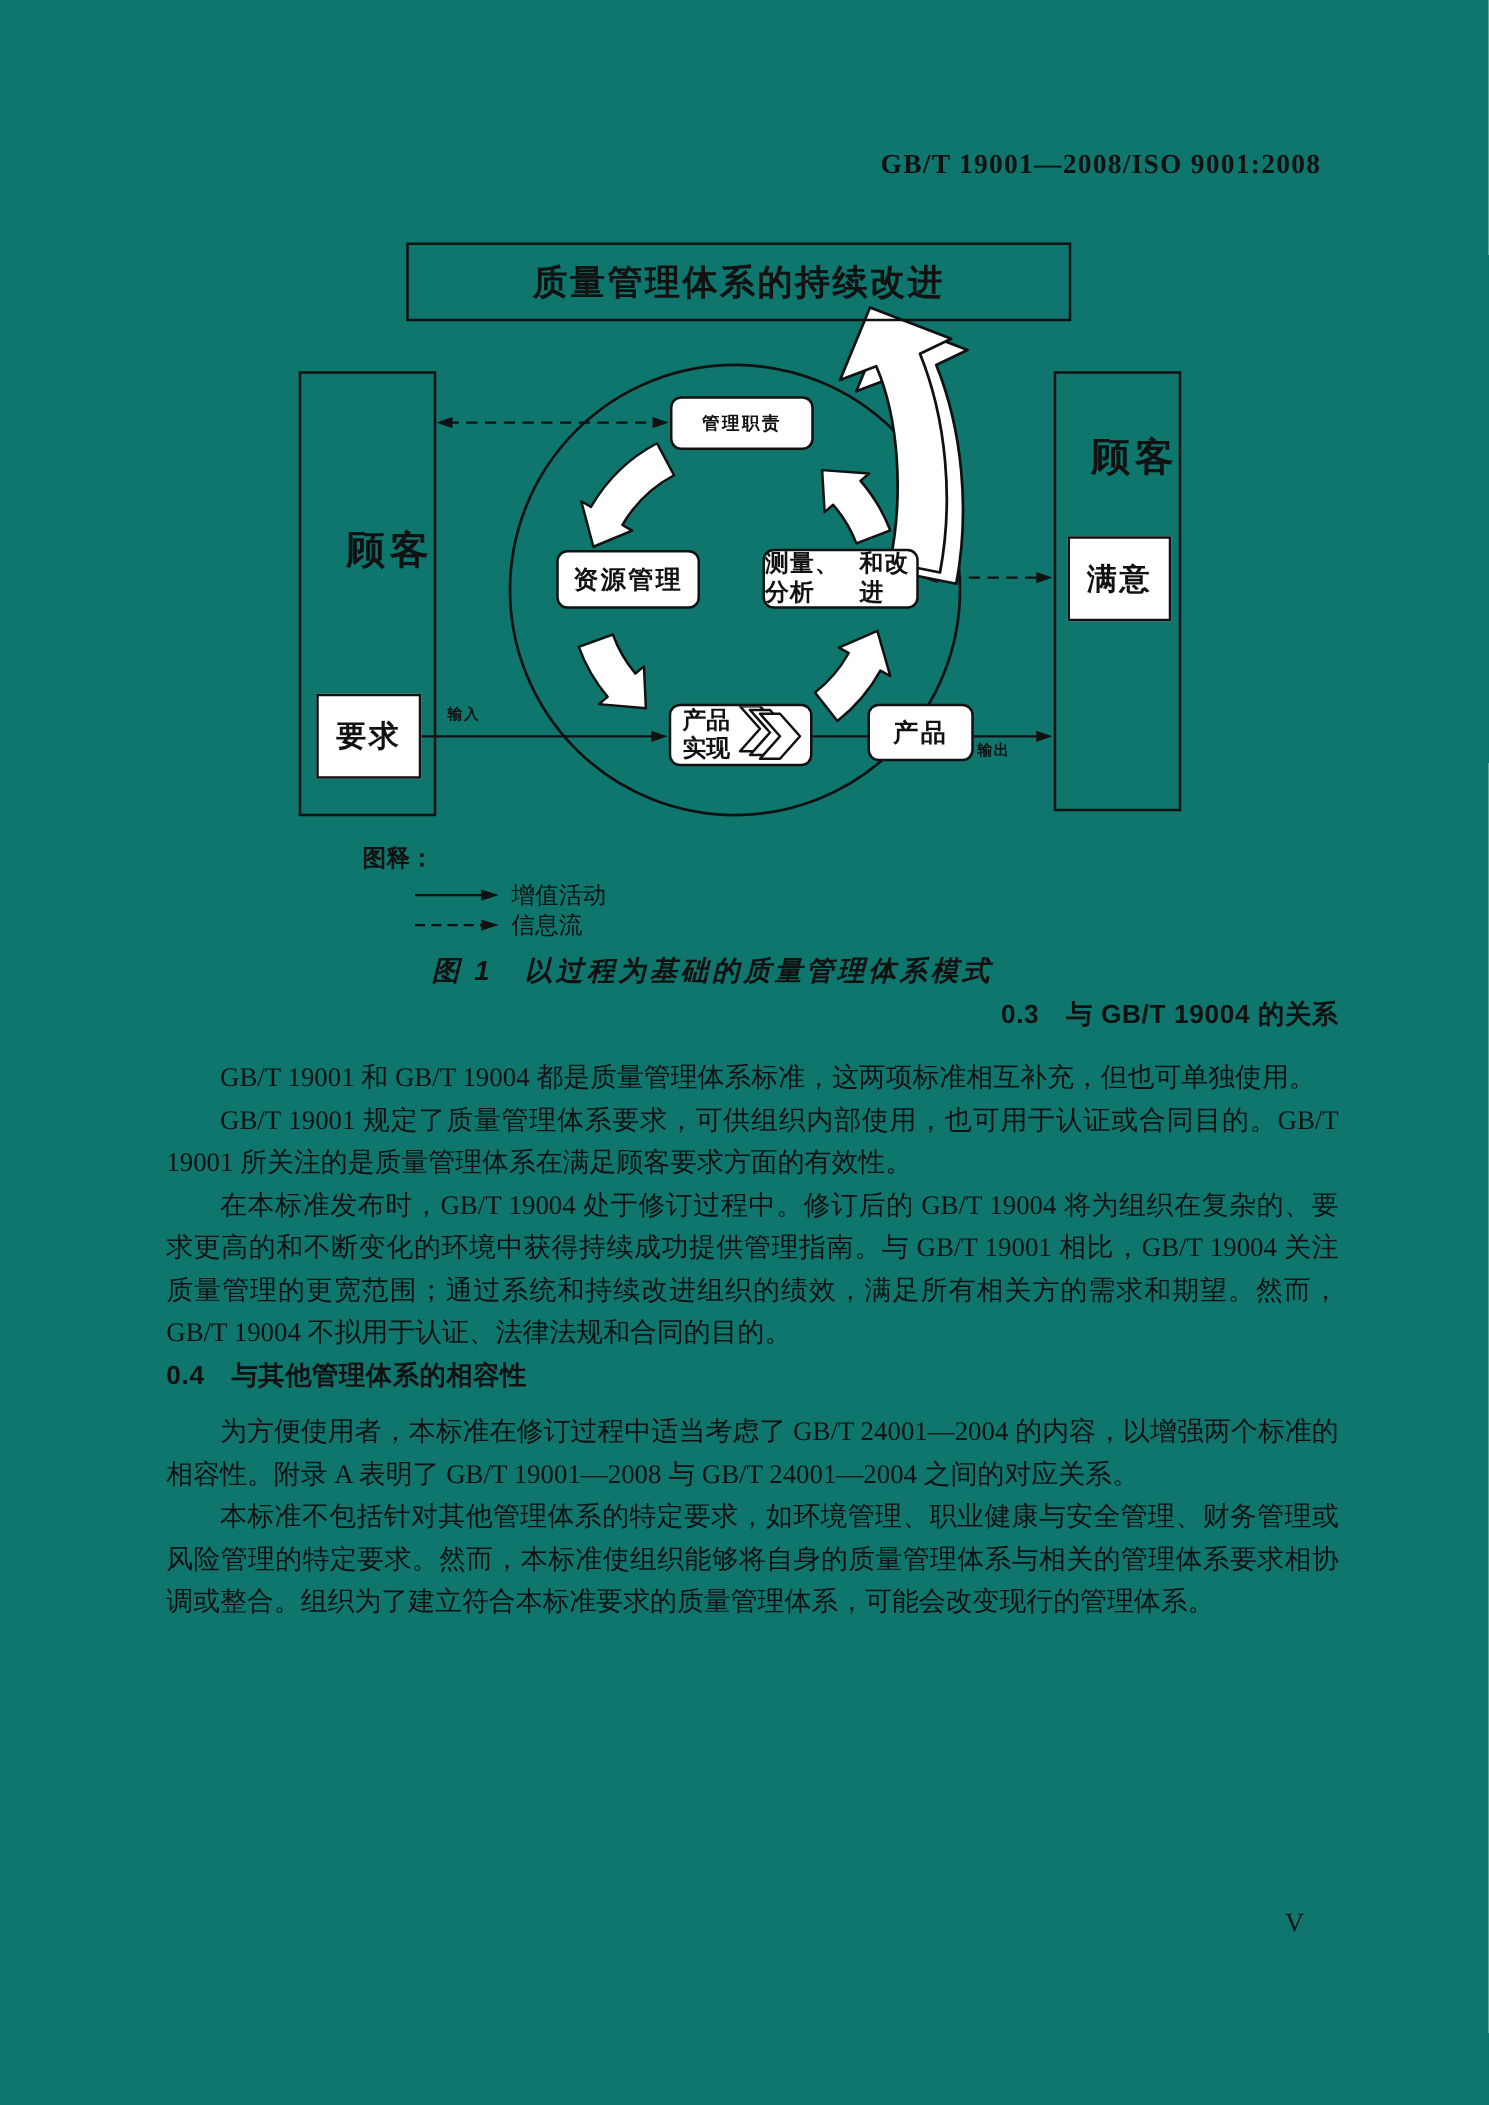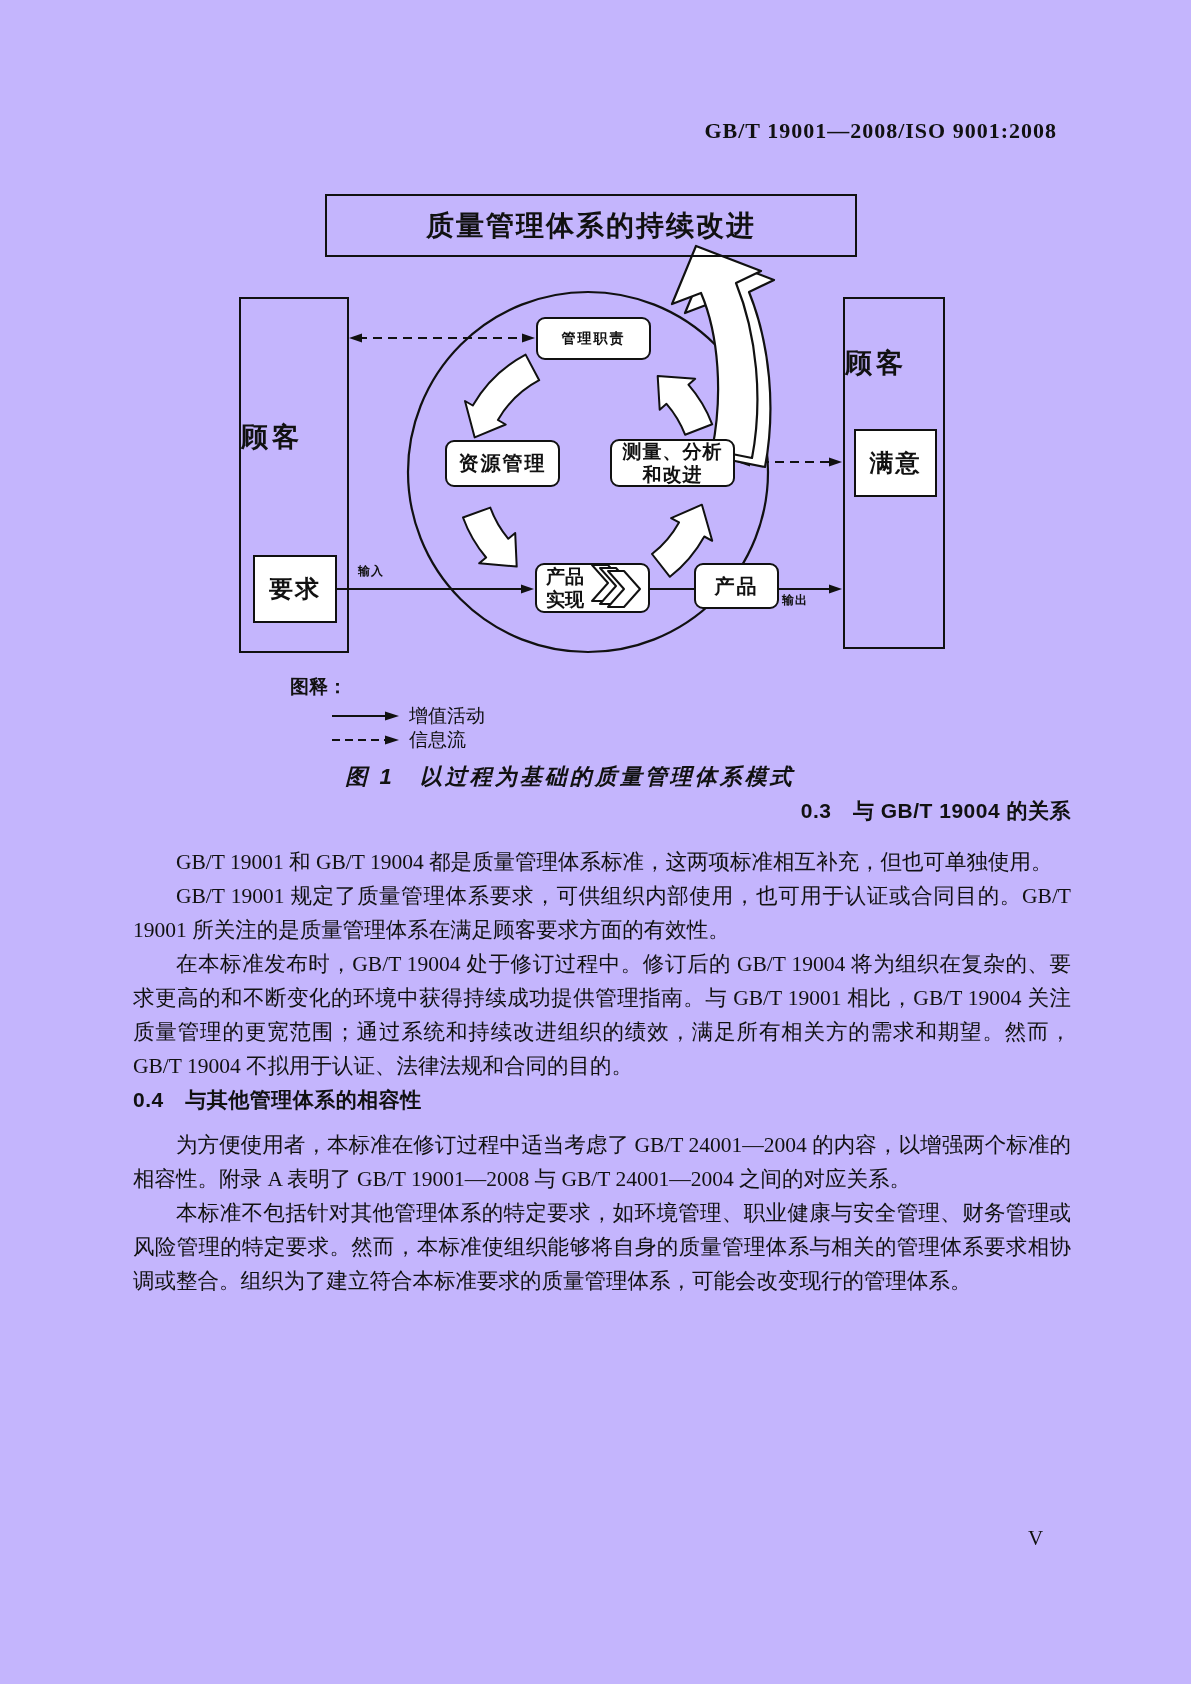--- a/index.html
+++ b/index.html
@@ -1,39 +1,39 @@
 <!DOCTYPE html>
 <html><head>
 <meta charset="utf-8">
 <style>
   html,body{margin:0;padding:0;background:#e8e8e8;}
-  .page{position:relative;width:1191px;height:1684px;background:#c4b5fd;margin:0 auto;
+  .page{position:relative;width:1191px;height:1684px;background:#0f766e;margin:0 auto;
         font-family:"Liberation Serif","DejaVu Serif",serif;color:#111;overflow:hidden;}
   .abs{position:absolute;}
   
   .std-header{left:600px;top:118px;width:457px;text-align:right;font-size:22px;font-weight:bold;
               letter-spacing:1px;font-family:"Liberation Serif","DejaVu Serif",serif;}
   
   .diagram-svg{left:180px;top:160px;width:820px;height:640px;}
   .diagram-svg path, .diagram-svg line, .diagram-svg ellipse{vector-effect:none;}
   
   .dbox{position:absolute;border:2px solid #111;background:#fff;display:flex;align-items:center;
         justify-content:center;font-weight:bold;box-sizing:border-box;}
   .rounded{border-radius:9px;}
   .title-box{left:325px;top:194px;width:532px;height:63px;border-width:2.5px;background:transparent;
              font-size:28px;letter-spacing:2px;font-family:"Liberation Serif","DejaVu Serif",serif;}
   .cust-left{left:239px;top:297px;width:110px;height:356px;border-width:2.5px;background:transparent;}
   .cust-right{left:843px;top:297px;width:102px;height:352px;border-width:2.5px;background:transparent;}
-  .cust-label{position:absolute;width:100%;text-align:left;font-size:27px;font-weight:bold;letter-spacing:4px;}
+  .cust-label{position:absolute;width:100%;text-align:right;font-size:31px;font-weight:bold;letter-spacing:4px;}
   .req-box{left:253px;top:555px;width:84px;height:68px;border-width:2.5px;font-size:24px;letter-spacing:2px;}
   .sat-box{left:854px;top:429px;width:83px;height:68px;border-width:2.2px;font-size:24px;letter-spacing:2px;}
   .mgmt-box{left:536px;top:317px;width:115px;height:43px;font-size:14px;letter-spacing:2px;}
   .res-box{left:445px;top:440px;width:115px;height:47px;font-size:20px;letter-spacing:2px;}
   .meas-box{left:610px;top:439px;width:125px;height:48px;font-size:19px;line-height:23px;
-            flex-direction:column;letter-spacing:1px;}
+            flex-direction:row;letter-spacing:1px;}
   .real-box{left:535px;top:563px;width:115px;height:50px;font-size:19px;line-height:23px;
             justify-content:flex-start;padding-left:9px;}
   .prod-box{left:694px;top:563px;width:85px;height:46px;font-size:20px;letter-spacing:2px;}
   .flow-label{position:absolute;font-size:12px;font-weight:bold;letter-spacing:1px;text-align:center;}
   .chev-svg{margin-left:4px;}
   
   .legend-title{left:290px;top:674px;font-size:19px;font-weight:bold;
                 font-family:"Liberation Sans","DejaVu Sans",sans-serif;}
   .legend-item{position:absolute;font-size:19px;font-weight:normal;}
   .fig-caption{left:170px;top:762px;width:800px;text-align:center;font-size:22px;font-weight:bold;

